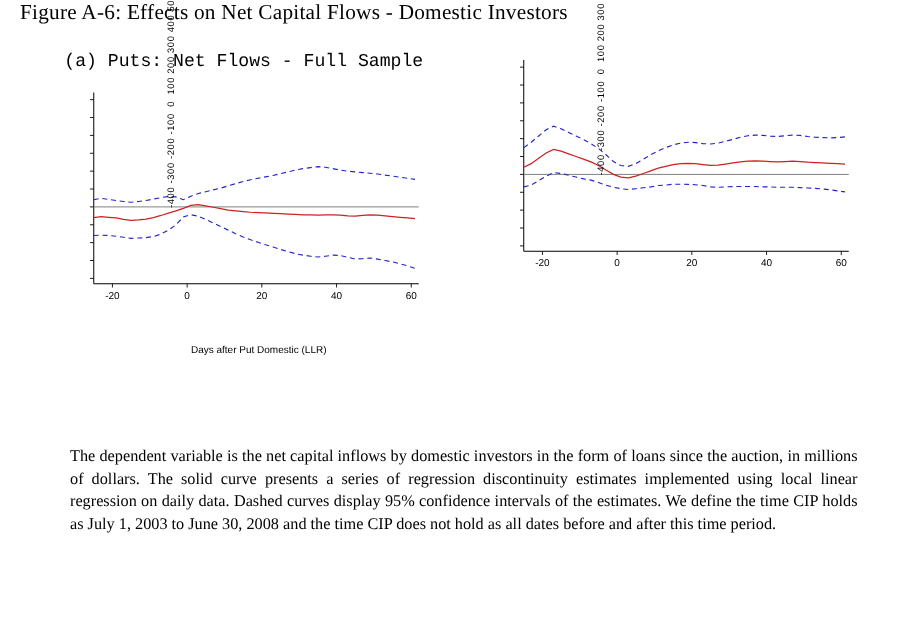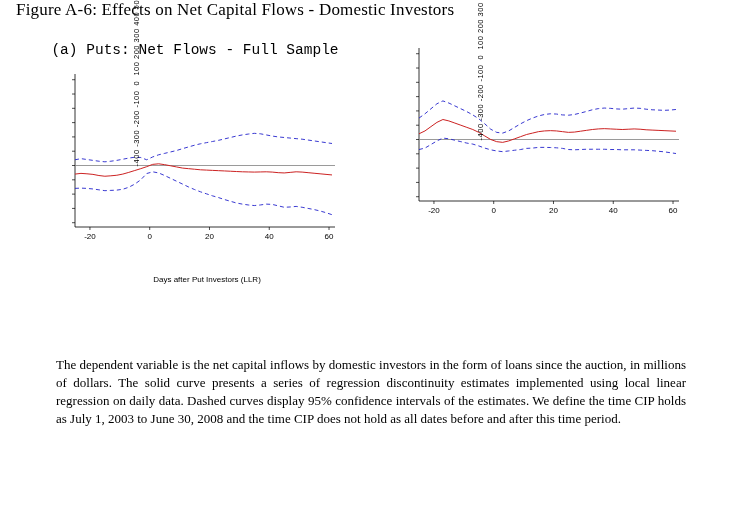--- a/index.html
+++ b/index.html
@@ -115,21 +115,21 @@
           <line x1="228.25287356321837" y1="159" x2="228.25287356321837" y2="162" stroke="#000000" stroke-width="0.7"></line>
           <text x="228.25287356321837" y="171" text-anchor="middle" font-size="8" font-family="&quot;Liberation Sans&quot;, sans-serif" fill="#000000">40</text>
           <line x1="288.0229885057471" y1="159" x2="288.0229885057471" y2="162" stroke="#000000" stroke-width="0.7"></line>
           <text x="288.0229885057471" y="171" text-anchor="middle" font-size="8" font-family="&quot;Liberation Sans&quot;, sans-serif" fill="#000000">60</text>
           <line x1="34" y1="97.51401869158877" x2="294" y2="97.51401869158877" stroke="#808080" stroke-width="0.8"></line>
           <polyline points="34.00,106.09 39.98,105.38 45.95,105.81 51.93,106.38 57.91,107.52 63.89,108.24 69.86,107.81 75.84,107.24 81.82,106.09 87.79,104.38 93.77,102.52 99.75,100.66 105.72,98.66 111.70,96.37 117.68,95.80 123.66,96.66 129.63,97.80 135.61,98.94 141.59,100.09 147.56,100.66 153.54,101.23 159.52,101.80 165.49,102.09 171.47,102.38 177.45,102.66 183.43,102.95 189.40,103.23 195.38,103.52 201.36,103.81 207.33,103.95 213.31,104.09 219.29,103.95 225.26,103.81 231.24,104.09 237.22,104.66 243.20,104.95 249.17,104.38 255.15,103.81 261.13,104.09 267.10,104.66 273.08,105.24 279.06,105.81 285.03,106.38 291.01,106.95" fill="none" stroke="#cc2222" stroke-width="1"></polyline>
           <polyline points="34.00,91.79 39.98,90.65 45.95,91.51 51.93,92.37 57.91,93.22 63.89,93.80 69.86,93.22 75.84,92.37 81.82,91.22 87.79,90.08 93.77,89.22 99.75,89.51 105.72,91.79 111.70,88.93 117.68,86.79 123.66,85.36 129.63,83.93 135.61,82.50 141.59,80.64 147.56,78.93 153.54,77.21 159.52,75.78 165.49,74.64 171.47,73.49 177.45,72.35 183.43,70.92 189.40,69.49 195.38,68.06 201.36,66.91 207.33,66.06 213.31,65.34 219.29,65.77 225.26,66.91 231.24,68.06 237.22,68.92 243.20,69.49 249.17,70.06 255.15,70.63 261.13,71.20 267.10,72.06 273.08,72.92 279.06,73.78 285.03,74.64 291.01,75.49" fill="none" stroke="#2222cc" stroke-width="0.9" stroke-dasharray="4,3"></polyline>
           <polyline points="34.00,120.39 39.98,120.11 45.95,120.39 51.93,120.96 57.91,121.82 63.89,122.68 69.86,122.39 75.84,122.11 81.82,121.25 87.79,119.25 93.77,116.10 99.75,111.81 105.72,105.52 111.70,103.81 117.68,104.95 123.66,107.52 129.63,110.38 135.61,113.24 141.59,116.10 147.56,118.96 153.54,121.54 159.52,123.82 165.49,125.83 171.47,127.83 177.45,129.54 183.43,131.55 189.40,133.26 195.38,134.98 201.36,136.12 207.33,136.98 213.31,137.55 219.29,136.98 225.26,136.12 231.24,136.41 237.22,137.84 243.20,139.27 249.17,138.98 255.15,138.41 261.13,139.27 267.10,140.41 273.08,141.56 279.06,142.99 285.03,144.70 291.01,146.70" fill="none" stroke="#2222cc" stroke-width="0.9" stroke-dasharray="4,3"></polyline>
         </svg>
     </div>
-    <div class="xlabel">Days after Put Investors (LLR)</div>
+    <div class="xlabel">Days after Put Domestic (LLR)</div>
   </div>
 
   <div class="panel">
     <div class="plot-wrap">
       <div class="ylabel">
         <span>-400 -300 -200 -100&nbsp; 0&nbsp; 100 200 300 400 500 600</span>
       </div>
       <svg class="plot-svg" id="svg-b" width="300" height="185" viewBox="0 0 300 185">
           <line x1="34" y1="6" x2="34" y2="159" stroke="#000000" stroke-width="0.8"></line>
           <line x1="34" y1="159" x2="294" y2="159" stroke="#000000" stroke-width="0.8"></line>

